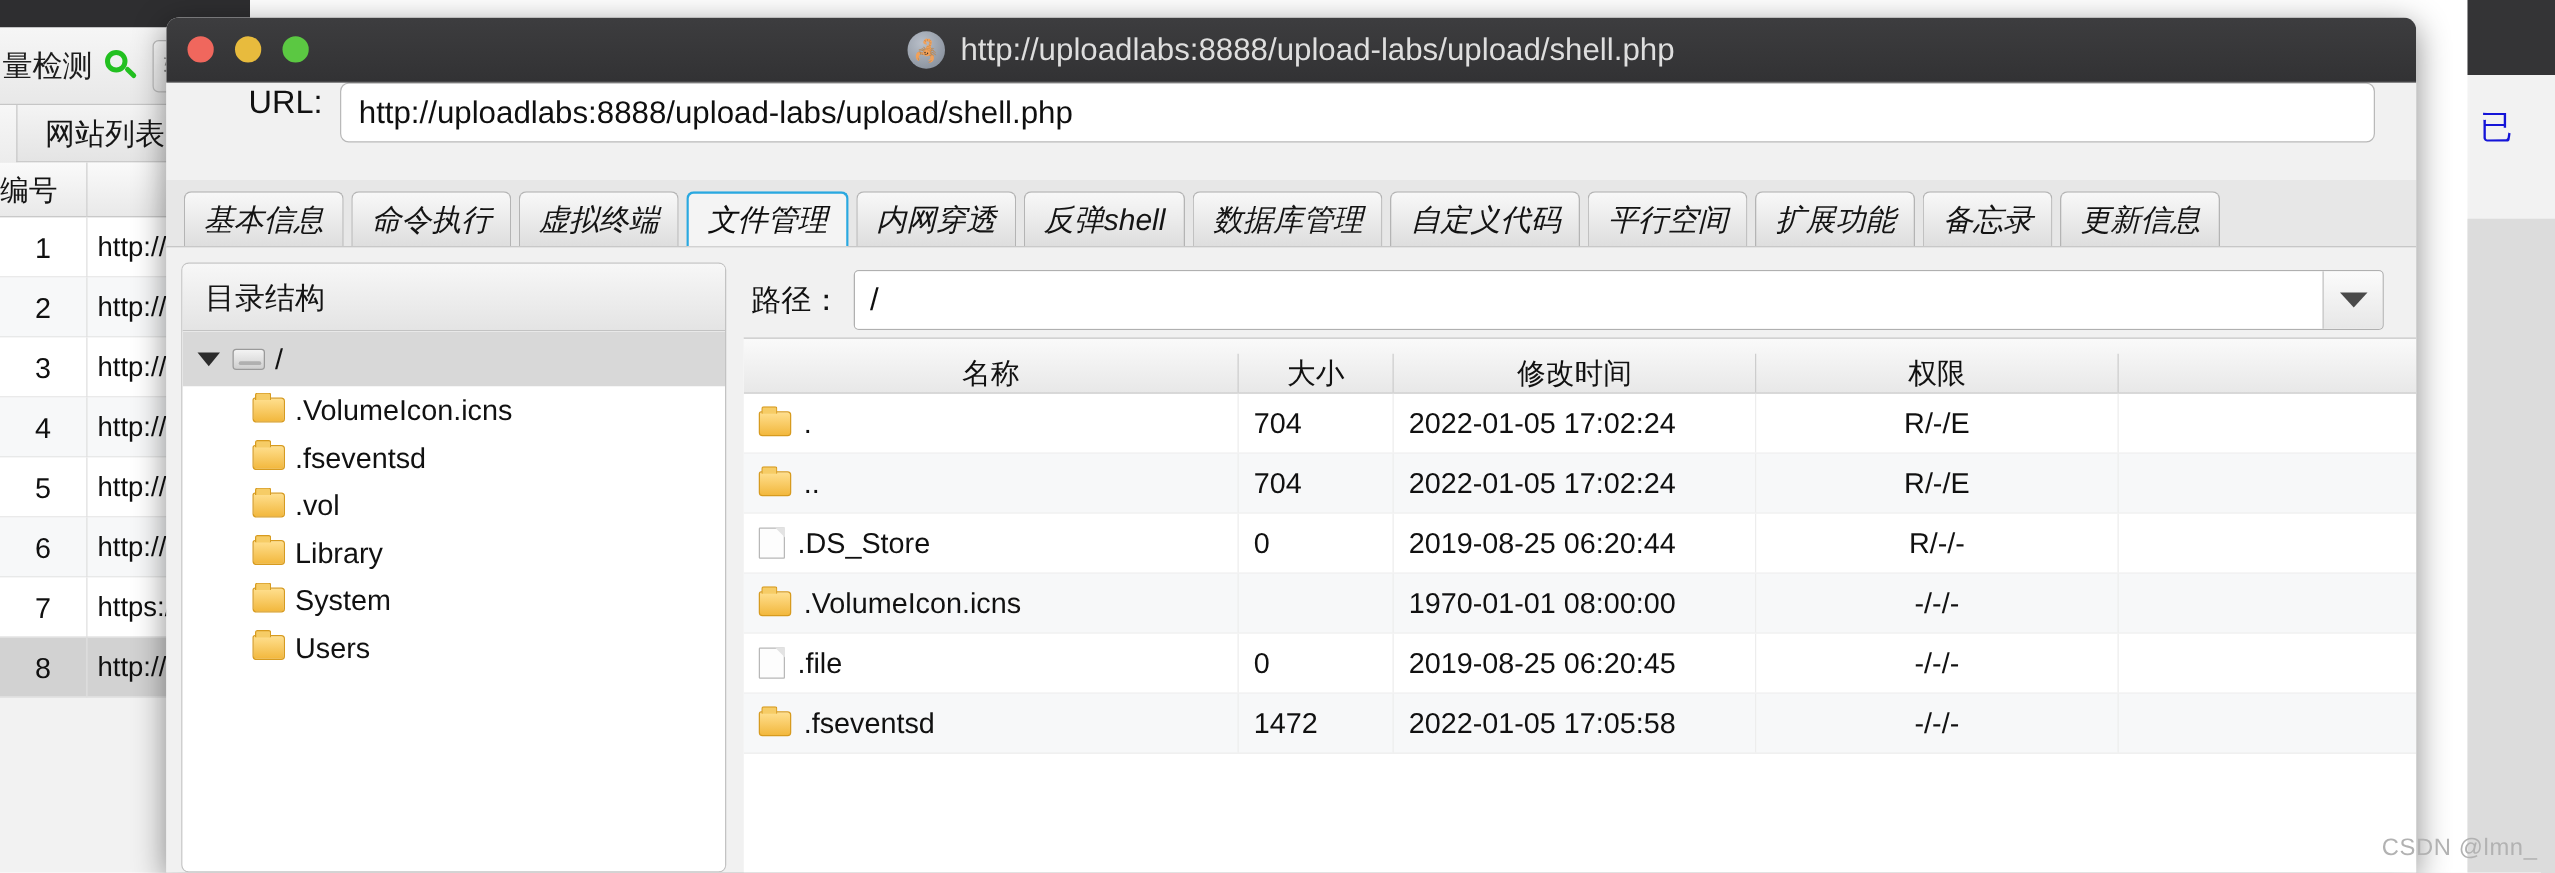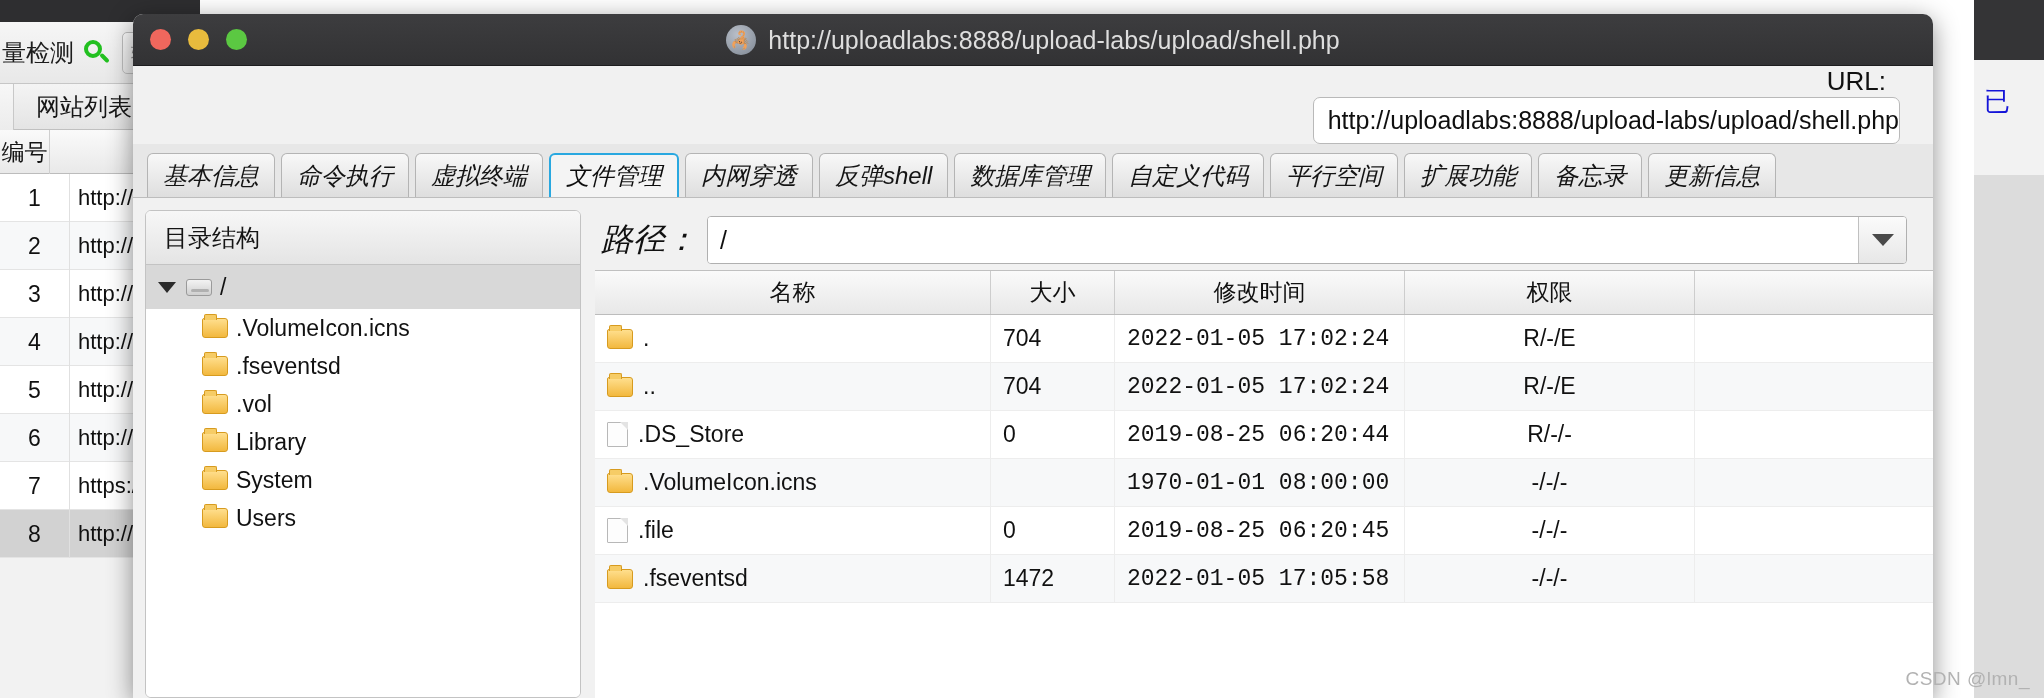--- a/index.html
+++ b/index.html
@@ -50,21 +50,21 @@
   }
   #bg-listhdr .lbl { font-size: 24px; color: #161616; padding-left: 36px; white-space: nowrap; }
   #bg-listhdr .lcap { position: absolute; left: 0; top: 0; width: 14px; height: 46px;
     border-right: 1px solid #c8c8c8; background: linear-gradient(#f7f7f7,#ececec); }
   #bg-colhdr {
     position: absolute; left: 0; top: 130px; width: 200px; height: 44px;
     background: linear-gradient(#fafafa, #e9e9e9);
     border-bottom: 1px solid #bcbcbc;
     display: flex; align-items: center;
   }
-  #bg-colhdr .c1 { width: 50px; text-align: center; font-size: 23px; color: #141414;
+  #bg-colhdr .c1 { width: 70px; font-size: 23px; color: #141414;
     border-right: 1px solid #cfcfcf; height: 44px; line-height: 44px; }
   #bg-colhdr .c2 { flex: 1; height: 44px; }
   .bg-row {
     position: relative; height: 48px; display: flex; align-items: center;
     border-bottom: 1px solid #e4e4e4; background: #ffffff;
   }
   .bg-row.alt { background: #f7f8f9; }
   .bg-row.sel { background: #d2d2d2; }
   .bg-row .n { width: 70px; text-align: center; font-size: 23px; color: #101010;
     border-right: 1px solid #e0e0e0; height: 48px; line-height: 48px; }
@@ -114,21 +114,21 @@
     width: 30px; height: 30px; border-radius: 50%;
     background: radial-gradient(circle at 38% 32%, #b9bfc9, #7e8793);
     display: flex; align-items: center; justify-content: center;
     font-size: 17px; color: #2d3440;
   }
   #title-text { font-size: 25px; color: #dedede; white-space: nowrap; }
 
   
   #urlbar {
     height: 78px; background: #f1f1f1;
-    display: flex; align-items: flex-end; padding: 0 33px 0 0; flex-direction: column;
+    display: flex; align-items: flex-start; padding: 0 33px 0 0;
   }
   #url-label { width: 139px; text-align: right; font-size: 26px; color: #111; padding-right: 14px; }
   #url-input {
     flex: 1; height: 48px;
     background: #fff; border: 1px solid #b9b9b9; border-radius: 7px;
     font-size: 25px; color: #0f0f0f;
     display: flex; align-items: center; padding-left: 14px;
     white-space: nowrap; overflow: hidden;
   }
 
@@ -208,21 +208,21 @@
   .file-icon::after {
     content: ""; position: absolute; right: -1px; top: -1px;
     width: 0; height: 0; border-left: 8px solid transparent;
     border-top: 8px solid #e3e3e3;
   }
   .tchild { padding-left: 56px; }
 
   
   #rightpanel { flex: 1; display: flex; flex-direction: column; padding-right: 0; }
   #pathrow { height: 60px; display: flex; align-items: center; gap: 10px; padding-right: 26px; }
-  #path-label { font-size: 32px; color: #111; white-space: nowrap; padding-left: 6px; font-style: italic; }
+  #path-label { font-size: 24px; color: #111; white-space: nowrap; padding-left: 6px; }
   #path-combo {
     flex: 1; height: 48px; display: flex; align-items: stretch;
     border: 1px solid #b0b0b0; border-radius: 4px; background: #fff; overflow: hidden;
   }
   #path-input {
     flex: 1; display: flex; align-items: center; padding-left: 12px;
     font-size: 25px; color: #0f0f0f; background: #fff;
   }
   #path-arrow {
     width: 48px; background: linear-gradient(#fbfbfb,#e7e7e7);
@@ -231,41 +231,41 @@
   }
   .caret-down {
     width: 0; height: 0;
     border-left: 11px solid transparent; border-right: 11px solid transparent;
     border-top: 12px solid #4a4a4a;
   }
 
   
   #filetable { flex: 1; background: #fff; border-top: 1px solid #c0c0c0; overflow: hidden; }
   #ft-head { display: flex; height: 44px; background: linear-gradient(#fafafa,#e8e8e8);
-    border-bottom: 1px solid #bcbcbc; }
+    border-bottom: 1px solid #bcbcbc; align-items: flex-end; }
   #ft-head .th {
     display: flex; align-items: center; justify-content: center;
     font-size: 23px; color: #111; border-right: 1px solid #cdcdcd;
     white-space: nowrap;
   }
   .col-name { width: 396px; }
   .col-size { width: 124px; }
   .col-time { width: 290px; }
   .col-perm { width: 290px; }
   .col-pad  { flex: 1; border-right: none !important; }
   .ft-row { display: flex; height: 48px; background: #fff; border-bottom: 1px solid #ededed; }
   .ft-row.alt { background: #f7f8f9; }
   .ft-row .td {
     display: flex; align-items: center;
     font-size: 23px; color: #111; border-right: 1px solid #ededed;
     white-space: nowrap; overflow: hidden;
   }
   .ft-row .td.col-name { gap: 10px; padding-left: 12px; }
   .ft-row .td.col-size { padding-left: 12px; }
-  .ft-row .td.col-time { padding-left: 12px; font-family: Liberation Mono, monospace; }
+  .ft-row .td.col-time { padding-left: 12px; }
   .ft-row .td.col-perm { justify-content: center; }
 
   #watermark {
     position: absolute; right: 14px; bottom: 8px;
     font-size: 19px; color: #b2b2b2; letter-spacing: .5px;
     white-space: nowrap; z-index: 50;
   }
 </style>
 </head>
 <body>

